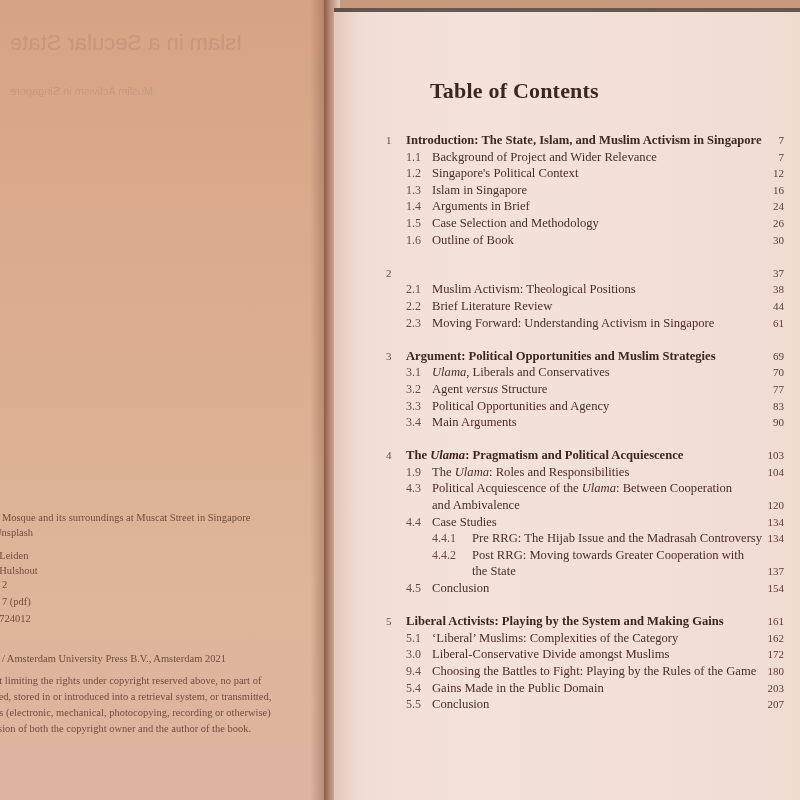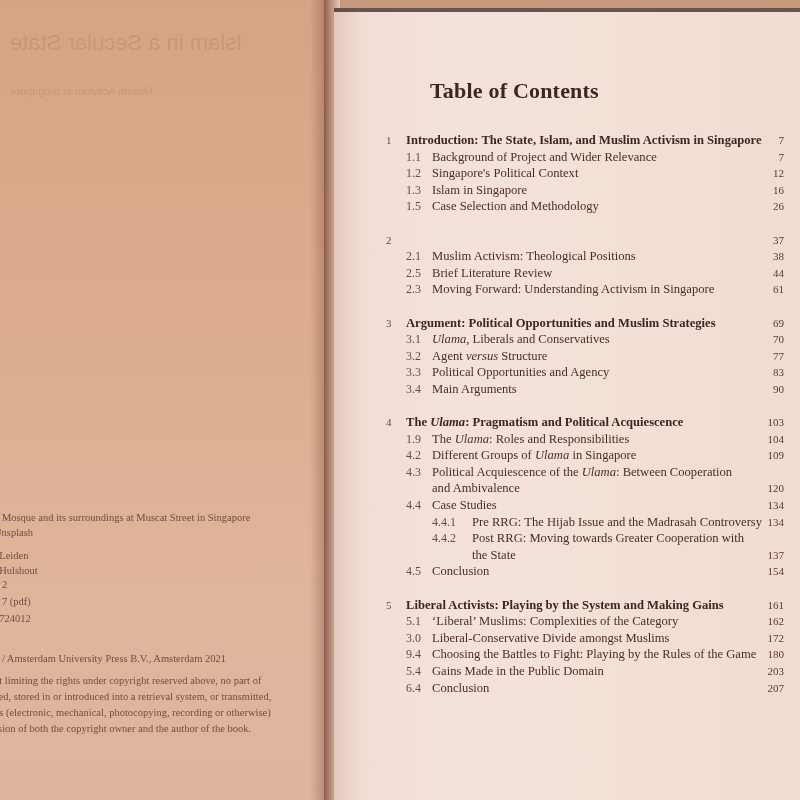--- a/index.html
+++ b/index.html
@@ -101,37 +101,47 @@
         <span class="num">1.2</span>
         <span class="label">Singapore's Political Context</span>
         <span class="page">12</span>
       </div>
     <div class="row section">
         <span class="num">1.3</span>
         <span class="label">Islam in Singapore</span>
         <span class="page">16</span>
       </div>
     <div class="row section">
+        <span class="num">1.4</span>
+        <span class="label">Arguments in Brief</span>
+        <span class="page">24</span>
+      </div>
+    <div class="row section">
         <span class="num">1.5</span>
         <span class="label">Case Selection and Methodology</span>
         <span class="page">26</span>
       </div>
+    <div class="row section">
+        <span class="num">1.6</span>
+        <span class="label">Outline of Book</span>
+        <span class="page">30</span>
+      </div>
     <div class="gap"></div>
 
     <div class="row chapter">
       <span class="num">2</span>
       <span class="page">37</span>
     </div>
     <div class="row section">
         <span class="num">2.1</span>
         <span class="label">Muslim Activism: Theological Positions</span>
         <span class="page">38</span>
       </div>
     <div class="row section">
-        <span class="num">2.5</span>
+        <span class="num">2.2</span>
         <span class="label">Brief Literature Review</span>
         <span class="page">44</span>
       </div>
     <div class="row section">
         <span class="num">2.3</span>
         <span class="label">Moving Forward: Understanding Activism in Singapore</span>
         <span class="page">61</span>
       </div>
     <div class="gap"></div>
 
@@ -164,25 +174,20 @@
 
     <div class="row chapter">
       <span class="num">4</span>
       <span class="label"><span>The </span><i>Ulama</i><span>: Pragmatism and Political Acquiescence</span></span>
       <span class="page">103</span>
     </div>
     <div class="row section">
         <span class="num">1.9</span>
         <span class="label"><span>The </span><i>Ulama</i><span>: Roles and Responsibilities</span></span>
         <span class="page">104</span>
-      </div>
-    <div class="row section">
-        <span class="num">4.2</span>
-        <span class="label"><span>Different Groups of </span><i>Ulama</i><span> in Singapore</span></span>
-        <span class="page">109</span>
       </div>
     <div class="row section">
         <span class="num">4.3</span>
         <span class="label"><span>Political Acquiescence of the </span><i>Ulama</i><span>: Between Cooperation</span></span>
       </div>
     <div class="row section cont">
         <span class="label">and Ambivalence</span>
         <span class="page">120</span>
       </div>
     <div class="row section">
@@ -229,18 +234,18 @@
         <span class="num">9.4</span>
         <span class="label">Choosing the Battles to Fight: Playing by the Rules of the Game</span>
         <span class="page">180</span>
       </div>
     <div class="row section">
         <span class="num">5.4</span>
         <span class="label">Gains Made in the Public Domain</span>
         <span class="page">203</span>
       </div>
     <div class="row section">
-        <span class="num">6.4</span>
+        <span class="num">5.5</span>
         <span class="label">Conclusion</span>
         <span class="page">207</span>
       </div>
   </div>
 </div>
 
 </body></html>

